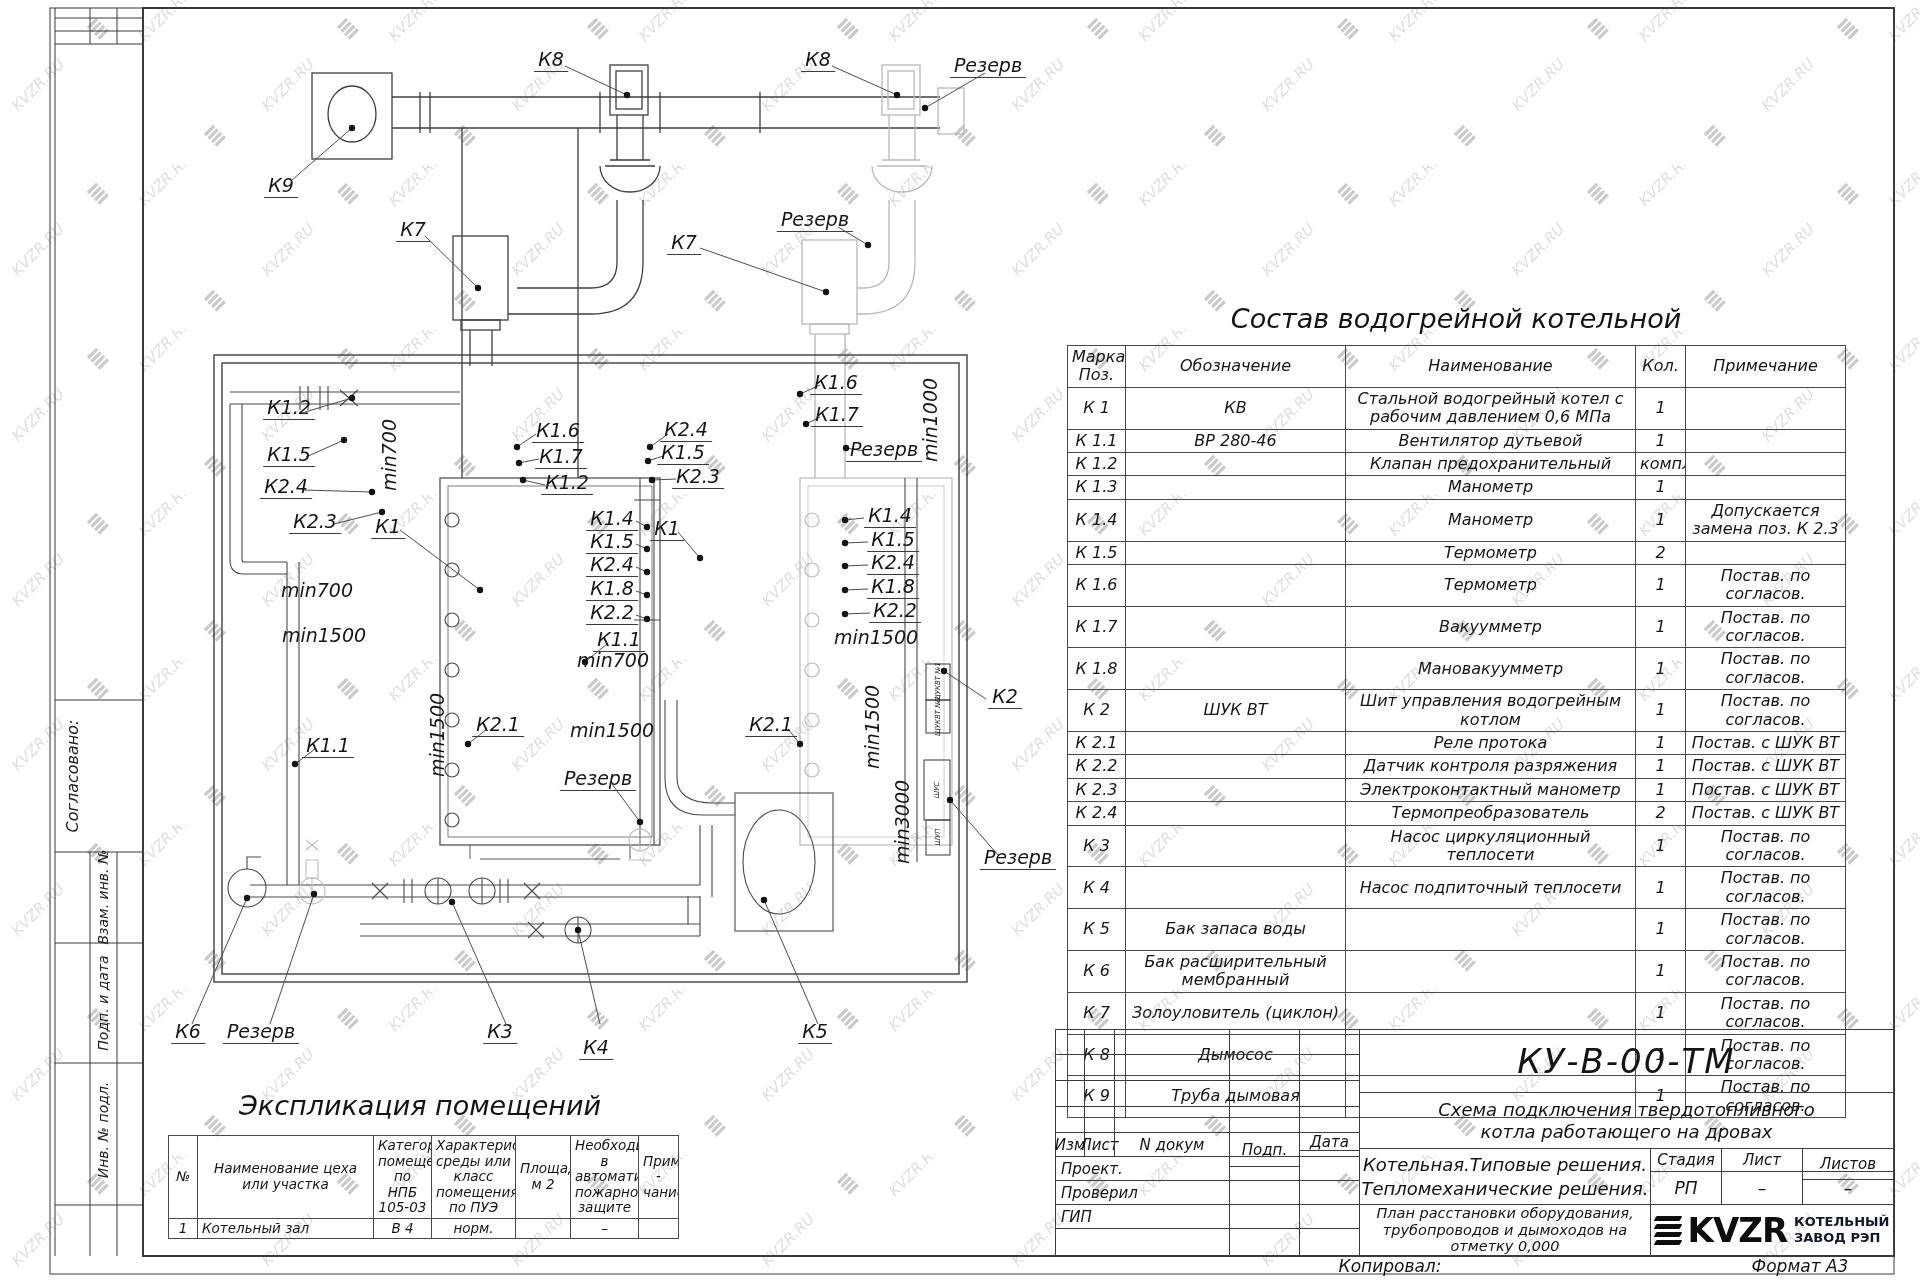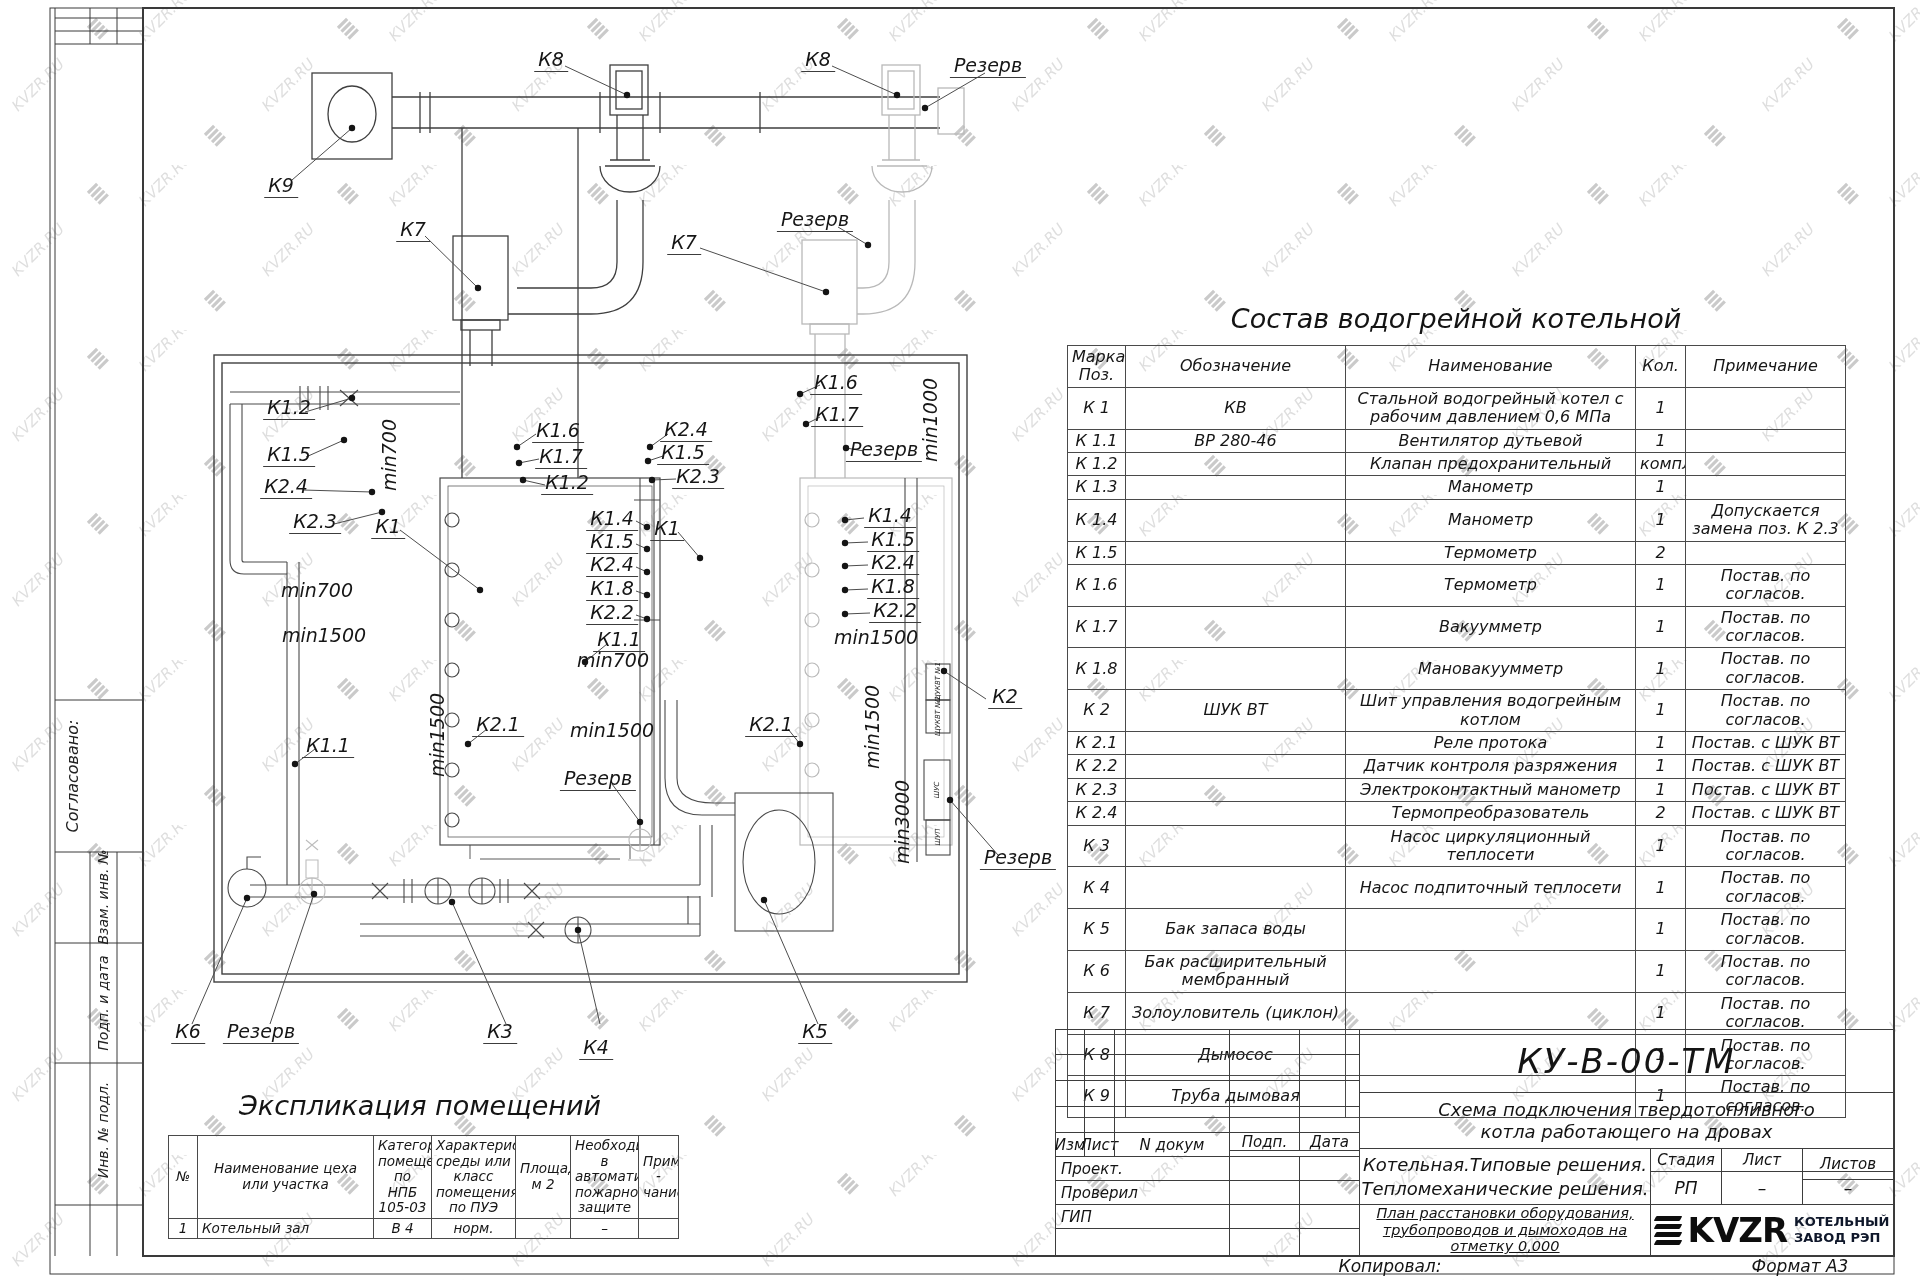--- a/index.html
+++ b/index.html
@@ -586,21 +586,21 @@
     <div class="tb-cell" style="left:244px;top:51px;width:61px;height:27px;"></div>
     <div class="tb-cell" style="left:0;top:77px;width:30px;height:27px;"></div>
     <div class="tb-cell" style="left:29px;top:77px;width:31px;height:27px;"></div>
     <div class="tb-cell" style="left:59px;top:77px;width:116px;height:27px;"></div>
     <div class="tb-cell" style="left:174px;top:77px;width:71px;height:27px;"></div>
     <div class="tb-cell" style="left:244px;top:77px;width:61px;height:27px;"></div>
 
     <div class="tb-cell tb-small" style="left:0;top:103px;width:30px;height:25px;">Изм</div>
     <div class="tb-cell tb-small" style="left:29px;top:103px;width:31px;height:25px;">Лист</div>
     <div class="tb-cell tb-small" style="left:59px;top:103px;width:116px;height:25px;">N докум</div>
-    <div class="tb-cell tb-small" style="left:174px;top:103px;width:71px;height:19px;">Подп.</div>
+    <div class="tb-cell tb-small" style="left:174px;top:103px;width:71px;height:35px;">Подп.</div>
     <div class="tb-cell tb-small" style="left:244px;top:103px;width:61px;height:19px;">Дата</div>
 
     <div class="tb-cell tb-left tb-small" style="left:0;top:127px;width:175px;height:25px;">Проект.</div>
     <div class="tb-cell" style="left:174px;top:127px;width:71px;height:25px;"></div>
     <div class="tb-cell" style="left:244px;top:127px;width:61px;height:25px;"></div>
     <div class="tb-cell tb-left tb-small" style="left:0;top:151px;width:175px;height:25px;">Проверил</div>
     <div class="tb-cell" style="left:174px;top:151px;width:71px;height:25px;"></div>
     <div class="tb-cell" style="left:244px;top:151px;width:61px;height:25px;"></div>
     <div class="tb-cell tb-left tb-small" style="left:0;top:175px;width:175px;height:25px;">ГИП</div>
     <div class="tb-cell" style="left:174px;top:175px;width:71px;height:25px;"></div>
@@ -617,21 +617,21 @@
     <div class="tb-cell" style="left:304px;top:119px;width:292px;height:57px;flex-direction:column;line-height:1.3;font-size:18px;">
       <span>Котельная.Типовые решения.</span>
         <span>Тепломеханические решения.</span>
     </div>
     <div class="tb-cell tb-small" style="left:595px;top:119px;width:72px;height:24px;">Стадия</div>
     <div class="tb-cell tb-small" style="left:666px;top:119px;width:82px;height:24px;">Лист</div>
     <div class="tb-cell tb-small" style="left:747px;top:119px;width:92px;height:32px;">Листов</div>
     <div class="tb-cell" style="left:595px;top:142px;width:72px;height:34px;">РП</div>
     <div class="tb-cell" style="left:666px;top:142px;width:82px;height:34px;">–</div>
     <div class="tb-cell" style="left:747px;top:142px;width:92px;height:34px;">–</div>
-    <div class="tb-cell" style="left:304px;top:175px;width:292px;height:52px;flex-direction:column;line-height:1.15;font-size:14.5px;text-decoration:underline;">
+    <div class="tb-cell" style="left:304px;top:175px;width:292px;height:52px;flex-direction:column;line-height:1.15;font-size:14.5px;">
       <span>План расстановки оборудования,</span>
       <span>трубопроводов и дымоходов на</span>
       <span>отметку  0,000</span>
     </div>
     <div class="tb-cell" style="left:595px;top:175px;width:244px;height:52px;">
       <div class="logo-wrap">
         <div class="logo-glyph">
             <div></div>
             <div></div>
             <div></div>

